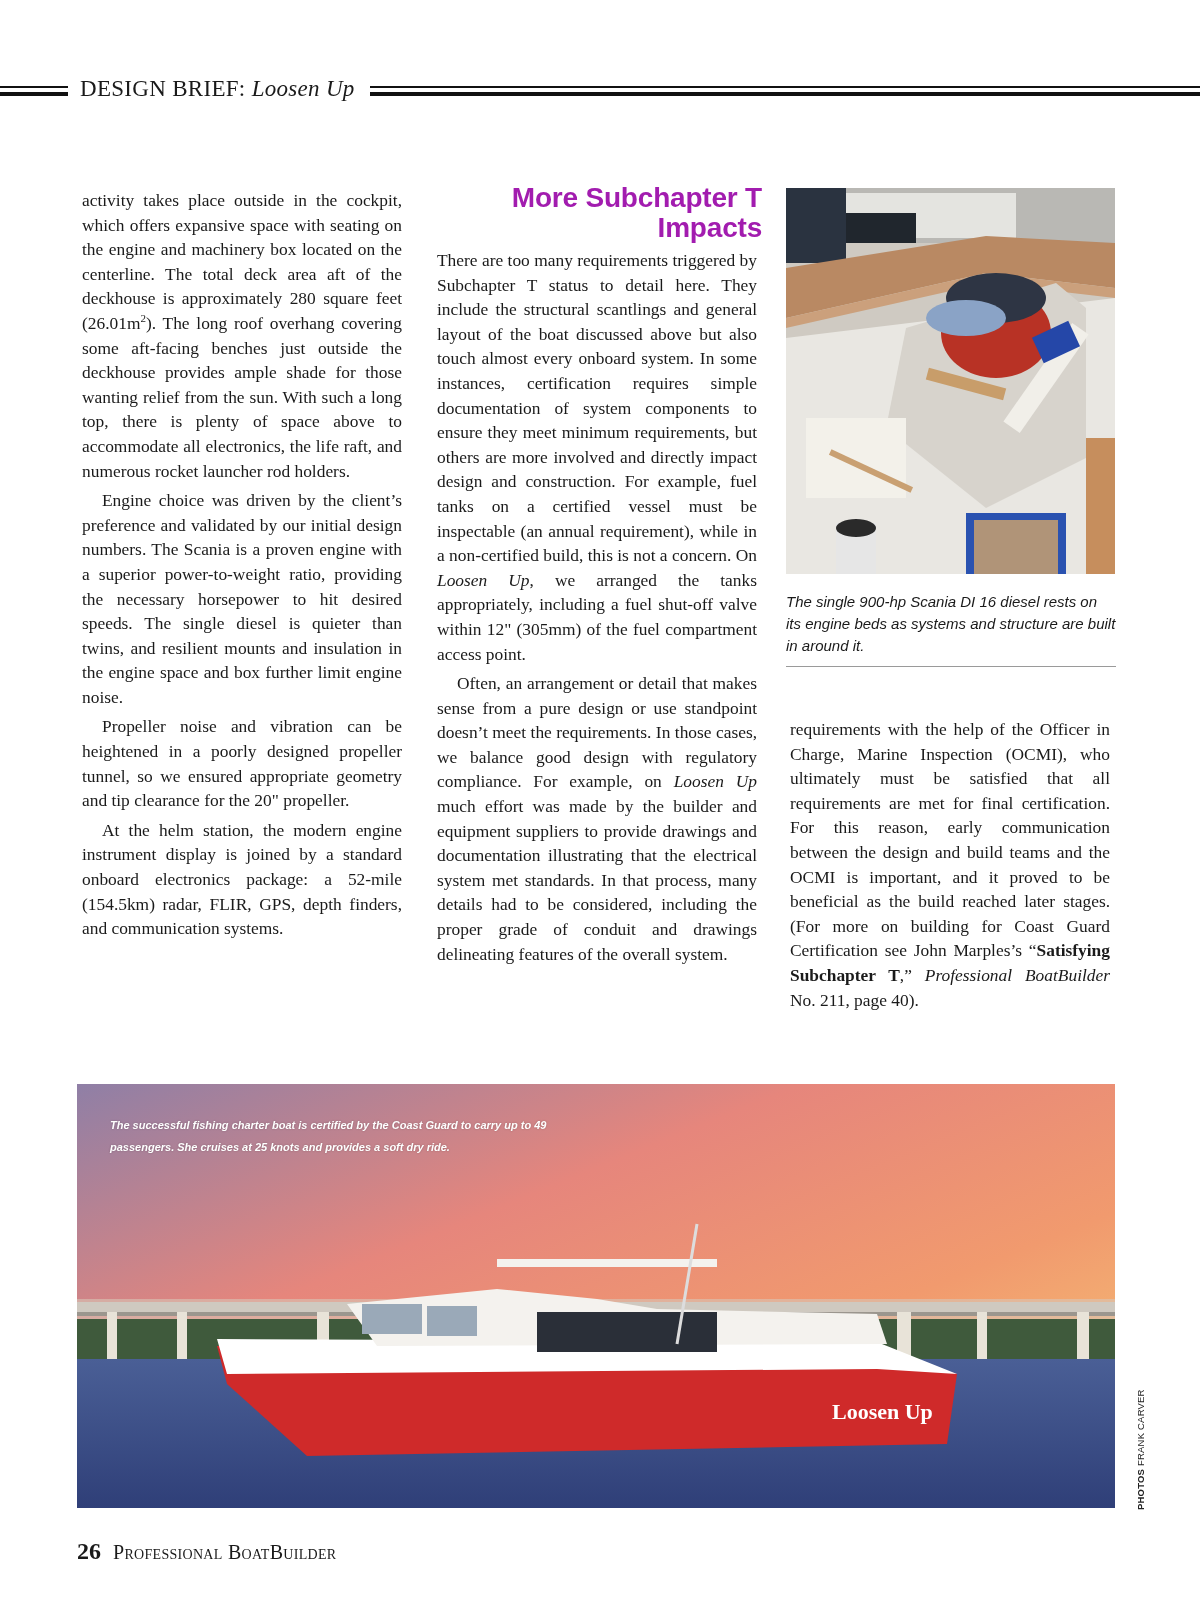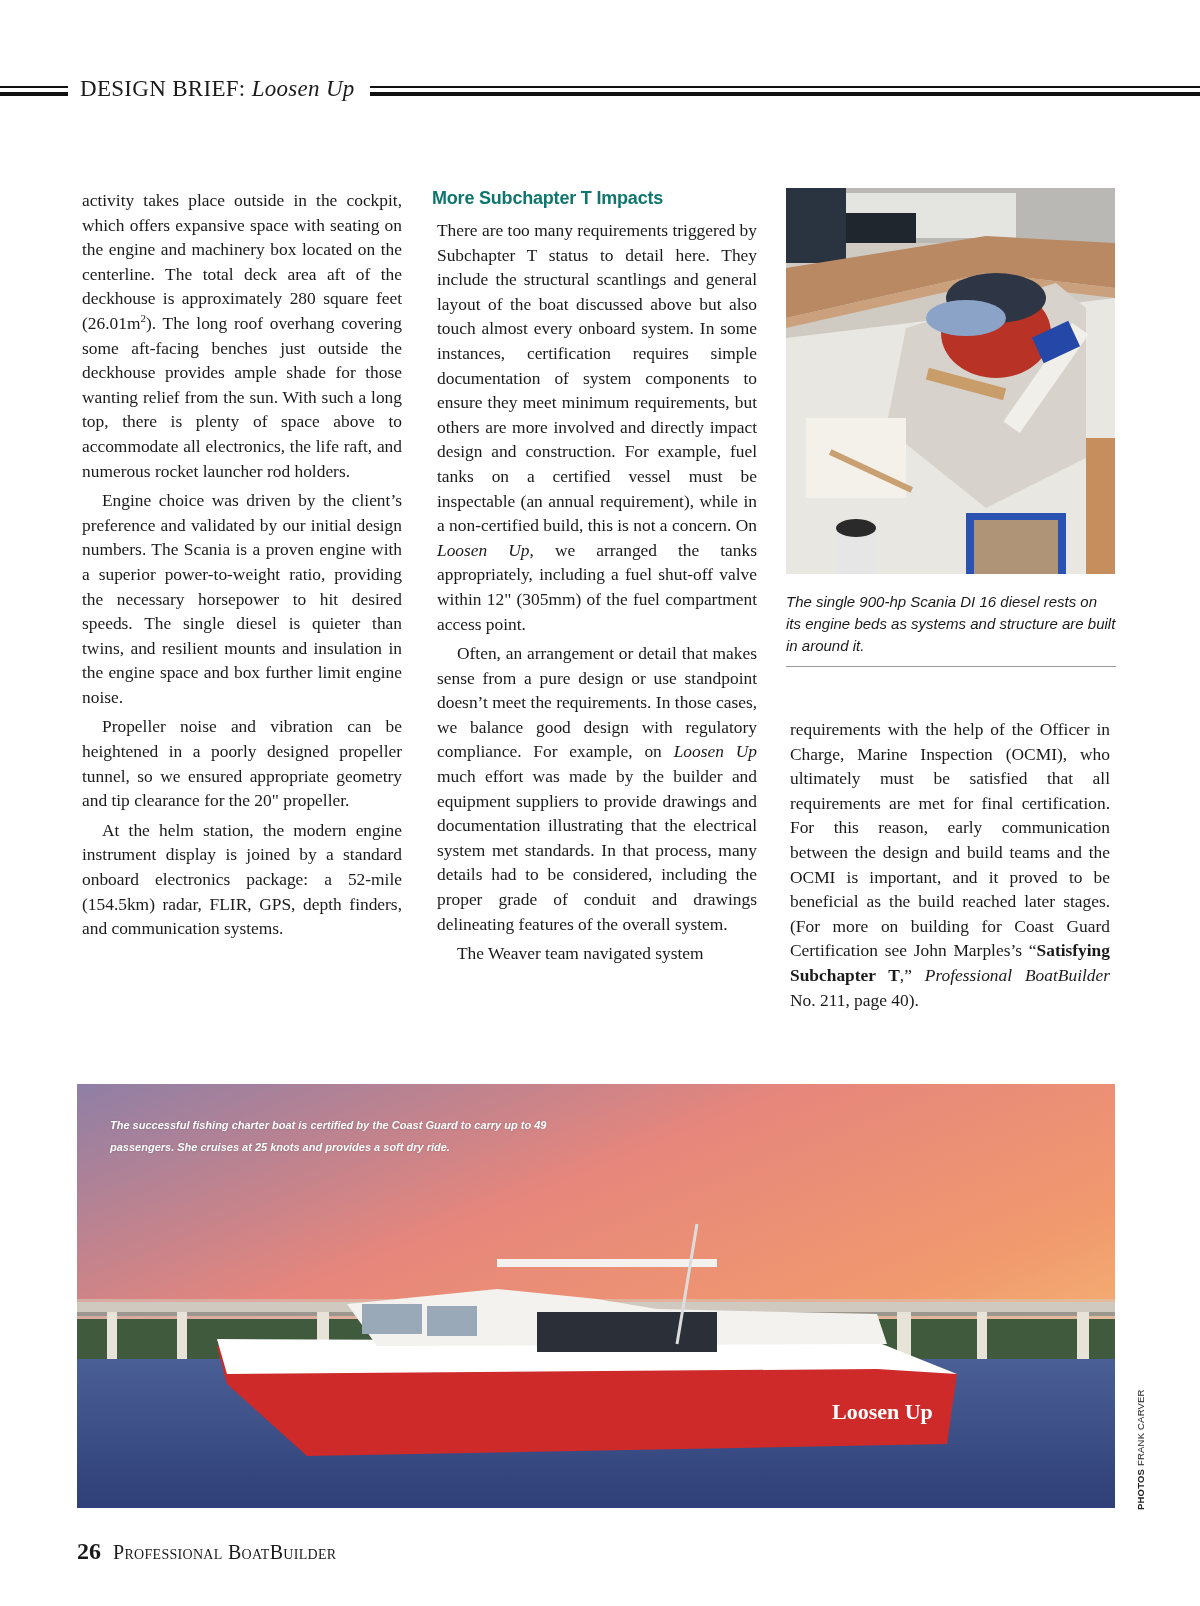--- a/index.html
+++ b/index.html
@@ -17,21 +17,21 @@
     .hdr-title .it { font-style: italic; }
 
     
     .col { position: absolute; font-size: 17.4px; line-height: 24.6px; text-align: justify; }
     .col p { margin: 5px; }
     .col p.indent { text-indent: 20px; }
     .col1 { left: 77px; top: 183px; width: 330px; }
     .col2 { left: 432px; top: 183px; width: 330px; }
     .col3 { left: 785px; top: 712px; width: 330px; }
     .sub-head { font-family: "Liberation Sans", "DejaVu Sans", sans-serif; font-weight: bold;
-                font-size: 18px; line-height: 30px; margin: 0 0 2px 0; text-align: left; color: #0f766e; letter-spacing: -0.2px; }
+                font-size: 28px; line-height: 30px; margin: 0 0 2px 0; text-align: right; color: #a21caf; letter-spacing: -0.2px; }
     .it { font-style: italic; }
     .b { font-weight: bold; }
     sup { font-size: 11px; line-height: 0; }
 
     
     .photo1 { position: absolute; left: 786px; top: 188px; width: 329px; height: 386px; overflow: hidden; background: #d8d4cc; }
     .photo1 svg { display: block; }
     .caption1 { position: absolute; left: 786px; top: 591px; width: 330px;
                 font-family: "Liberation Sans", "DejaVu Sans", sans-serif; font-style: italic; font-weight: normal;
                 font-size: 15px; line-height: 22px; color: #1a1a1a; }
@@ -68,21 +68,20 @@
   <p><span>activity takes place outside in the cockpit, which offers expansive space with seating on the engine and machinery box located on the centerline. The total deck area aft of the deckhouse is approximately 280 square feet (26.01m</span><sup>2</sup><span>). The long roof overhang covering some aft-facing benches just outside the deckhouse provides ample shade for those wanting relief from the sun. With such a long top, there is plenty of space above to accommodate all electronics, the life raft, and numerous rocket launcher rod holders.</span></p>
   <p class="indent">Engine choice was driven by the client’s preference and validated by our initial design numbers. The Scania is a proven engine with a superior power-to-weight ratio, providing the necessary horsepower to hit desired speeds. The single diesel is quieter than twins, and resilient mounts and insulation in the engine space and box further limit engine noise.</p>
   <p class="indent">Propeller noise and vibration can be heightened in a poorly designed propeller tunnel, so we ensured appropriate geometry and tip clearance for the 20" propeller.</p>
   <p class="indent">At the helm station, the modern engine instrument display is joined by a standard onboard electronics package: a 52-mile (154.5km) radar, FLIR, GPS, depth finders, and communication systems.</p>
 </div>
 
 <div class="col col2">
   <h2 class="sub-head">More Subchapter T Impacts</h2>
   <p><span>There are too many requirements triggered by Subchapter T status to detail here. They include the structural scantlings and general layout of the boat discussed above but also touch almost every onboard system. In some instances, certification requires simple documentation of system components to ensure they meet minimum requirements, but others are more involved and directly impact design and construction. For example, fuel tanks on a certified vessel must be inspectable (an annual requirement), while in a non-certified build, this is not a concern. On </span><span class="it">Loosen Up</span><span>, we arranged the tanks appropriately, including a fuel shut-off valve within 12" (305mm) of the fuel compartment access point.</span></p>
   <p class="indent"><span>Often, an arrangement or detail that makes sense from a pure design or use standpoint doesn’t meet the requirements. In those cases, we balance good design with regulatory compliance. For example, on </span><span class="it">Loosen Up</span><span> much effort was made by the builder and equipment suppliers to provide drawings and documentation illustrating that the electrical system met standards. In that process, many details had to be considered, including the proper grade of conduit and drawings delineating features of the overall system.</span></p>
-  <p class="indent">The Weaver team navigated system</p>
 </div>
 
 <div class="photo1">
   <svg width="329" height="386" viewBox="0 0 329 386">
     <rect x="0" y="0" width="329" height="386" fill="#cfcac2"></rect>
     <rect x="0" y="0" width="329" height="55" fill="#b9b8b4"></rect>
     <rect x="50" y="5" width="180" height="45" fill="#e4e4e0"></rect>
     <rect x="0" y="0" width="60" height="75" fill="#2a3340"></rect>
     <rect x="60" y="25" width="70" height="30" fill="#20262d"></rect>
     <polygon points="0,80 200,48 329,55 329,100 200,85 0,130" fill="#b98963"></polygon>

